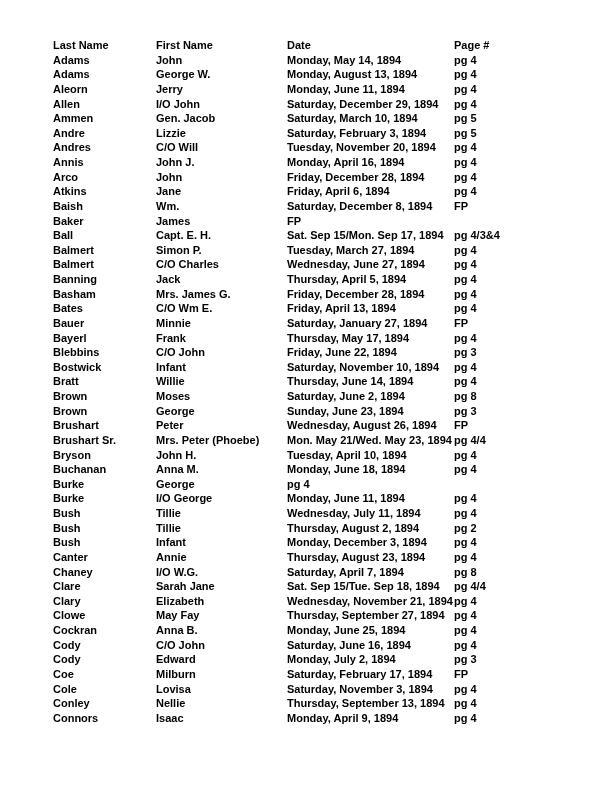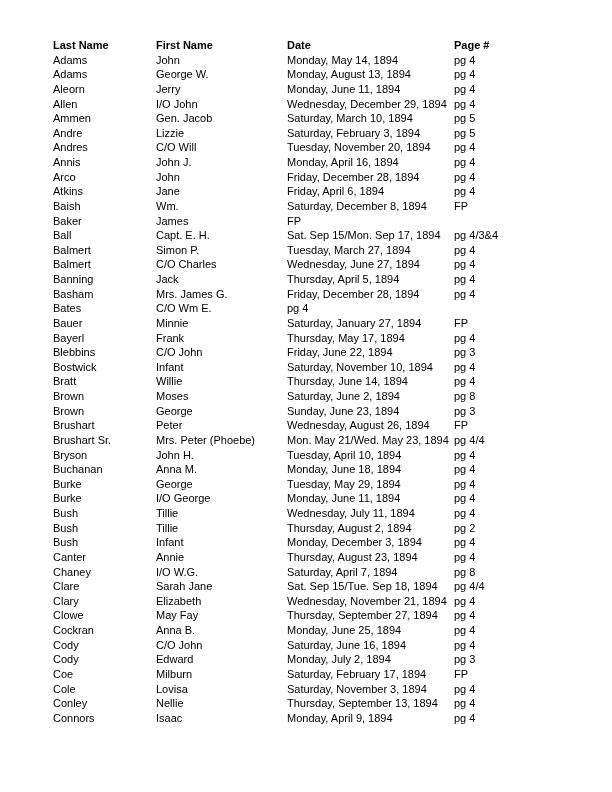--- a/index.html
+++ b/index.html
@@ -21,20 +21,21 @@
     left: 53px;
     top: 38px;
     width: 440px;
     font-size: 11px;
     line-height: 14.62px;
   }
   .trow {
     display: grid;
     grid-template-columns: 103px 131px 167px 1fr;
     white-space: nowrap;
+    font-weight: bold;
   }
   .trow > span {
     overflow: visible;
   }
   .thead {
     font-weight: bold;
   }
 </style>
 </head>
 <body>
@@ -62,21 +63,21 @@
   </div>
         <div class="trow">
     <span>Aleorn</span>
     <span>Jerry</span>
     <span>Monday, June 11, 1894</span>
     <span>pg 4</span>
   </div>
         <div class="trow">
     <span>Allen</span>
     <span>I/O John</span>
-    <span>Wednesday, December 29, 1894</span>
+    <span>Saturday, December 29, 1894</span>
     <span>pg 4</span>
   </div>
         <div class="trow">
     <span>Ammen</span>
     <span>Gen. Jacob</span>
     <span>Saturday, March 10, 1894</span>
     <span>pg 5</span>
   </div>
         <div class="trow">
     <span>Andre</span>
@@ -145,20 +146,21 @@
   </div>
         <div class="trow">
     <span>Basham</span>
     <span>Mrs. James G.</span>
     <span>Friday, December 28, 1894</span>
     <span>pg 4</span>
   </div>
         <div class="trow">
     <span>Bates</span>
     <span>C/O Wm E.</span>
+    <span>Friday, April 13, 1894</span>
     <span>pg 4</span>
   </div>
         <div class="trow">
     <span>Bauer</span>
     <span>Minnie</span>
     <span>Saturday, January 27, 1894</span>
     <span>FP</span>
   </div>
         <div class="trow">
     <span>Bayerl</span>
@@ -216,21 +218,20 @@
   </div>
         <div class="trow">
     <span>Buchanan</span>
     <span>Anna M.</span>
     <span>Monday, June 18, 1894</span>
     <span>pg 4</span>
   </div>
         <div class="trow">
     <span>Burke</span>
     <span>George</span>
-    <span>Tuesday, May 29, 1894</span>
     <span>pg 4</span>
   </div>
         <div class="trow">
     <span>Burke</span>
     <span>I/O George</span>
     <span>Monday, June 11, 1894</span>
     <span>pg 4</span>
   </div>
         <div class="trow">
     <span>Bush</span>

